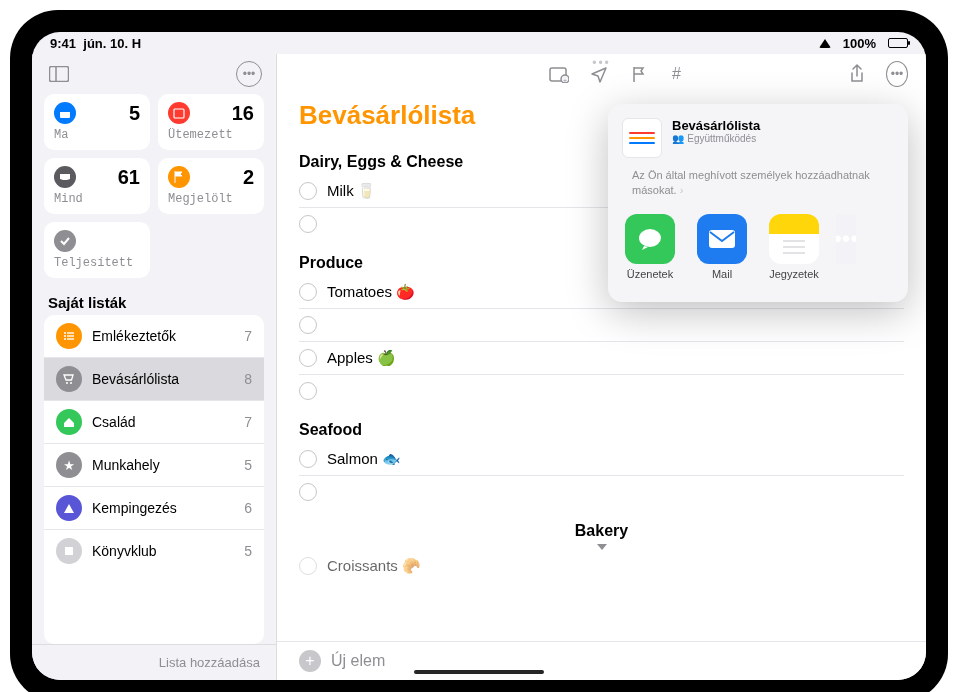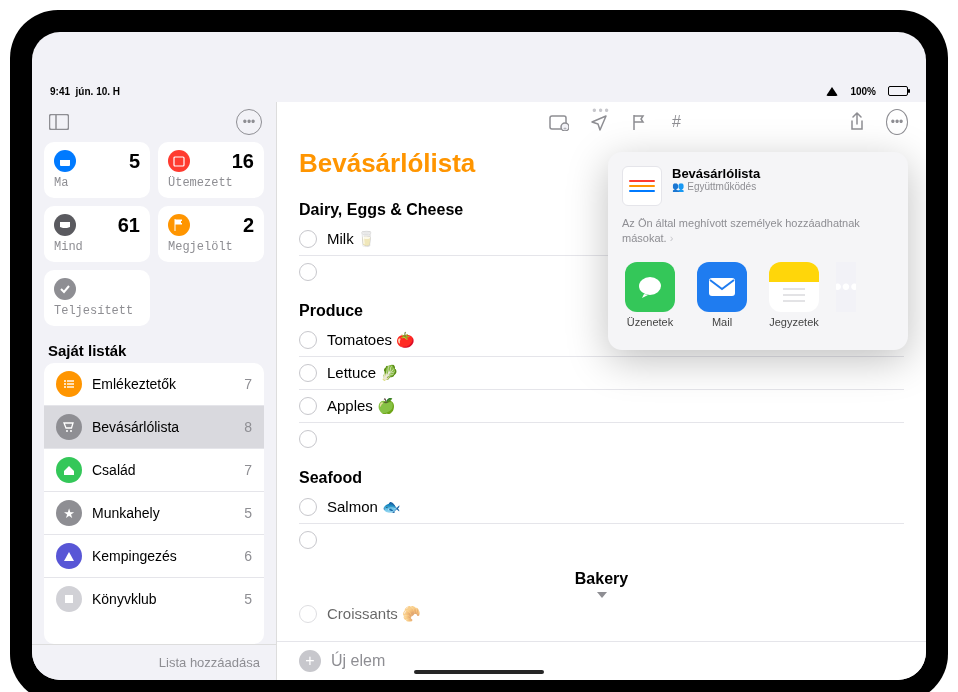--- a/index.html
+++ b/index.html
@@ -28,25 +28,24 @@
     position: relative;
     display: flex;
     flex-direction: column;
   }
   
   .statusbar {
     height: 22px;
     display: flex;
     align-items: center;
     justify-content: space-between;
-    font-size: 10px;
+    font-size: 13px;
     font-weight: 600;
     padding: 0 18px;
     color: #000;
-    margin-top: 48px;
   }
   .statusbar .right { display:flex; align-items:center; gap:12px; }
   .batt {
     width: 20px; height: 10px; border: 1px solid #000; border-radius: 2px;
     position: relative; display:inline-block;
   }
   .batt::after { content:""; position:absolute; right:-3px; top:2px; width:2px; height:4px; background:#000; border-radius:1px; }
   .batt .fill { background:#000; height:100%; width:100%; border-radius:1px; }
   .wifi {
     width:0;height:0;
@@ -218,21 +217,21 @@
   .share-thumb {
     width:40px;height:40px;border-radius:6px;background:#fff;
     display:flex;flex-direction:column;justify-content:center;gap:3px;padding:6px;
     border: 1px solid #e5e5ea;
   }
   .share-thumb .line { height:2px; border-radius:1px;}
   .line.red{background:#ff3b30;} .line.orange{background:#ff9500;} .line.blue{background:#007aff;}
   .share-head .meta .t1 { font-size:13px; font-weight:600;}
   .share-head .meta .t2 { font-size:10px; color:#8e8e93;}
   .share-info {
-    font-size:11px; color:#8e8e93; padding: 2px 14px 12px 14px;
+    font-size:11px; color:#8e8e93; padding: 2px 14px 12px 24px;
     line-height:1.35;
     cursor:pointer;
   }
   .share-apps {
     display:flex; gap:12px; padding: 4px 12px; overflow:hidden;
   }
   .app { width:60px; display:flex; flex-direction:column; align-items:center; gap:4px;}
   .app .aicon {
     width:50px;height:50px;border-radius:12px;
     display:flex;align-items:center;justify-content:center;color:#fff;font-size:24px;
@@ -467,21 +466,20 @@
           </div>
 
           <div class="section">
             <h3>Produce</h3>
             <div class="item">
               <div class="check"></div>
               <div class="txt">Tomatoes 🍅</div>
             </div>
             <div class="item">
               <div class="check"></div>
-              <div class="txt">Lettuce 🥬</div>
             </div>
             <div class="item">
               <div class="check"></div>
               <div class="txt">Apples 🍏</div>
             </div>
             <div class="item">
               <div class="check"></div>
               <div class="txt"></div>
             </div>
           </div>

